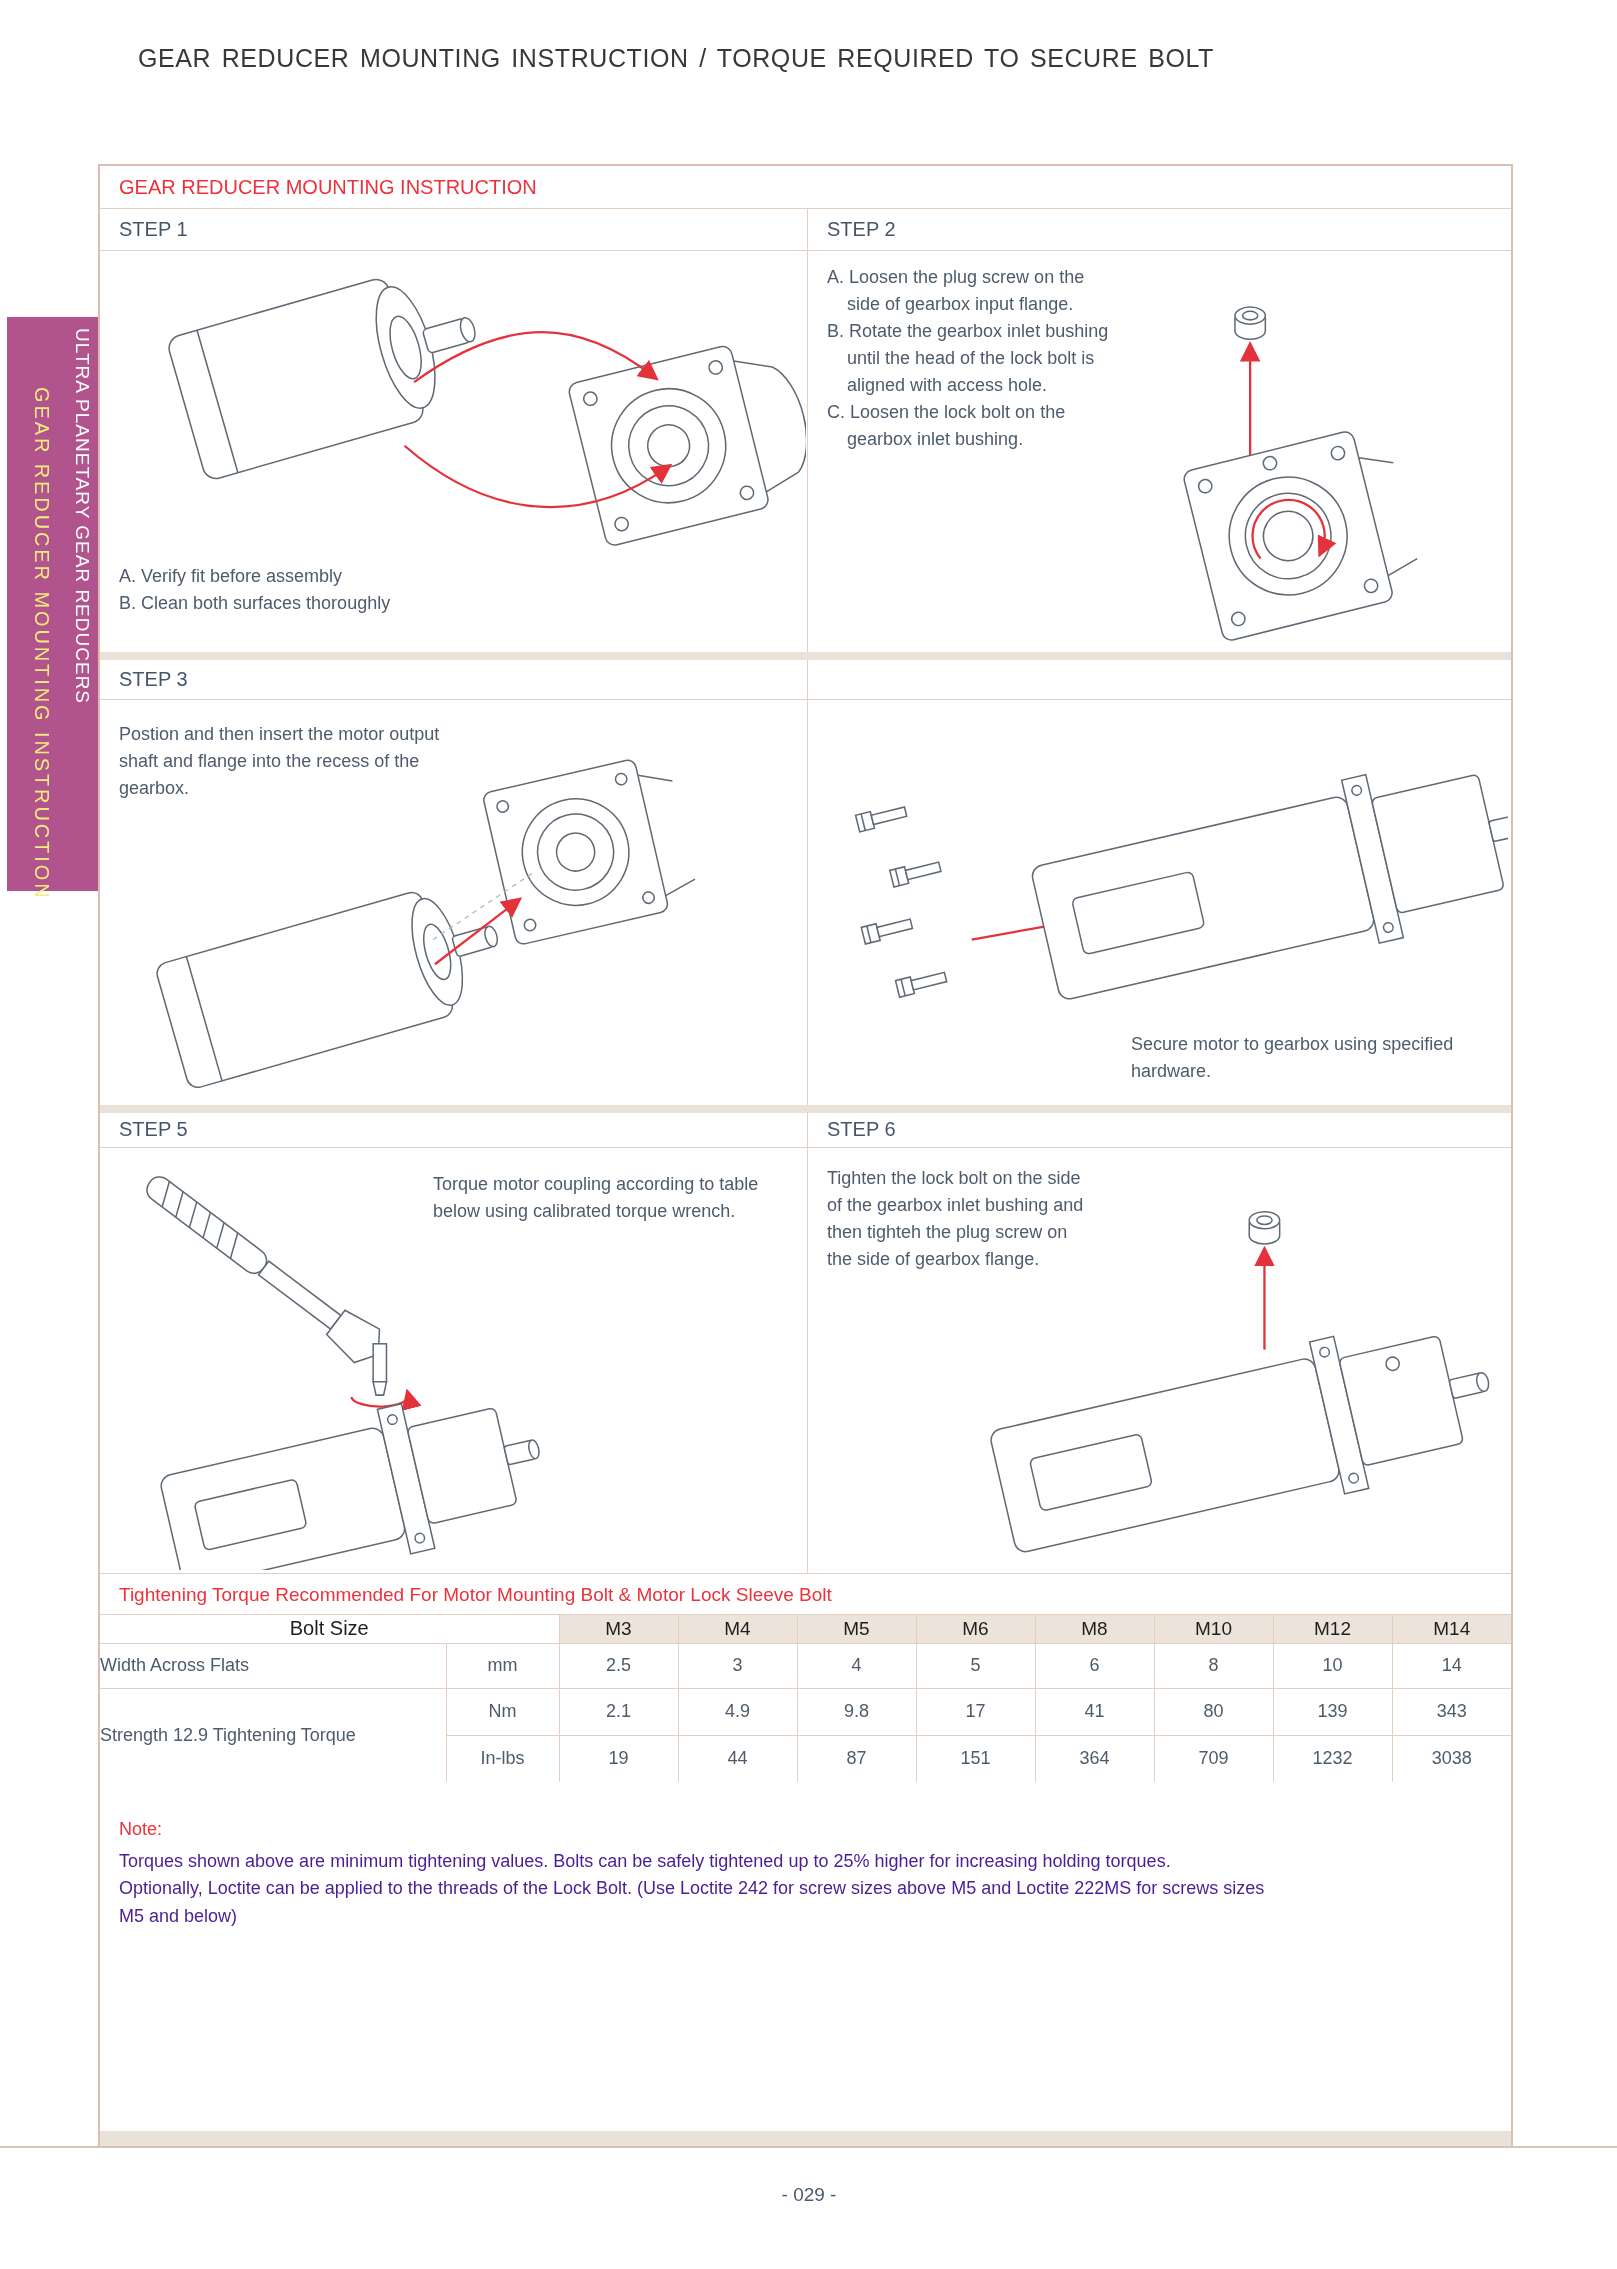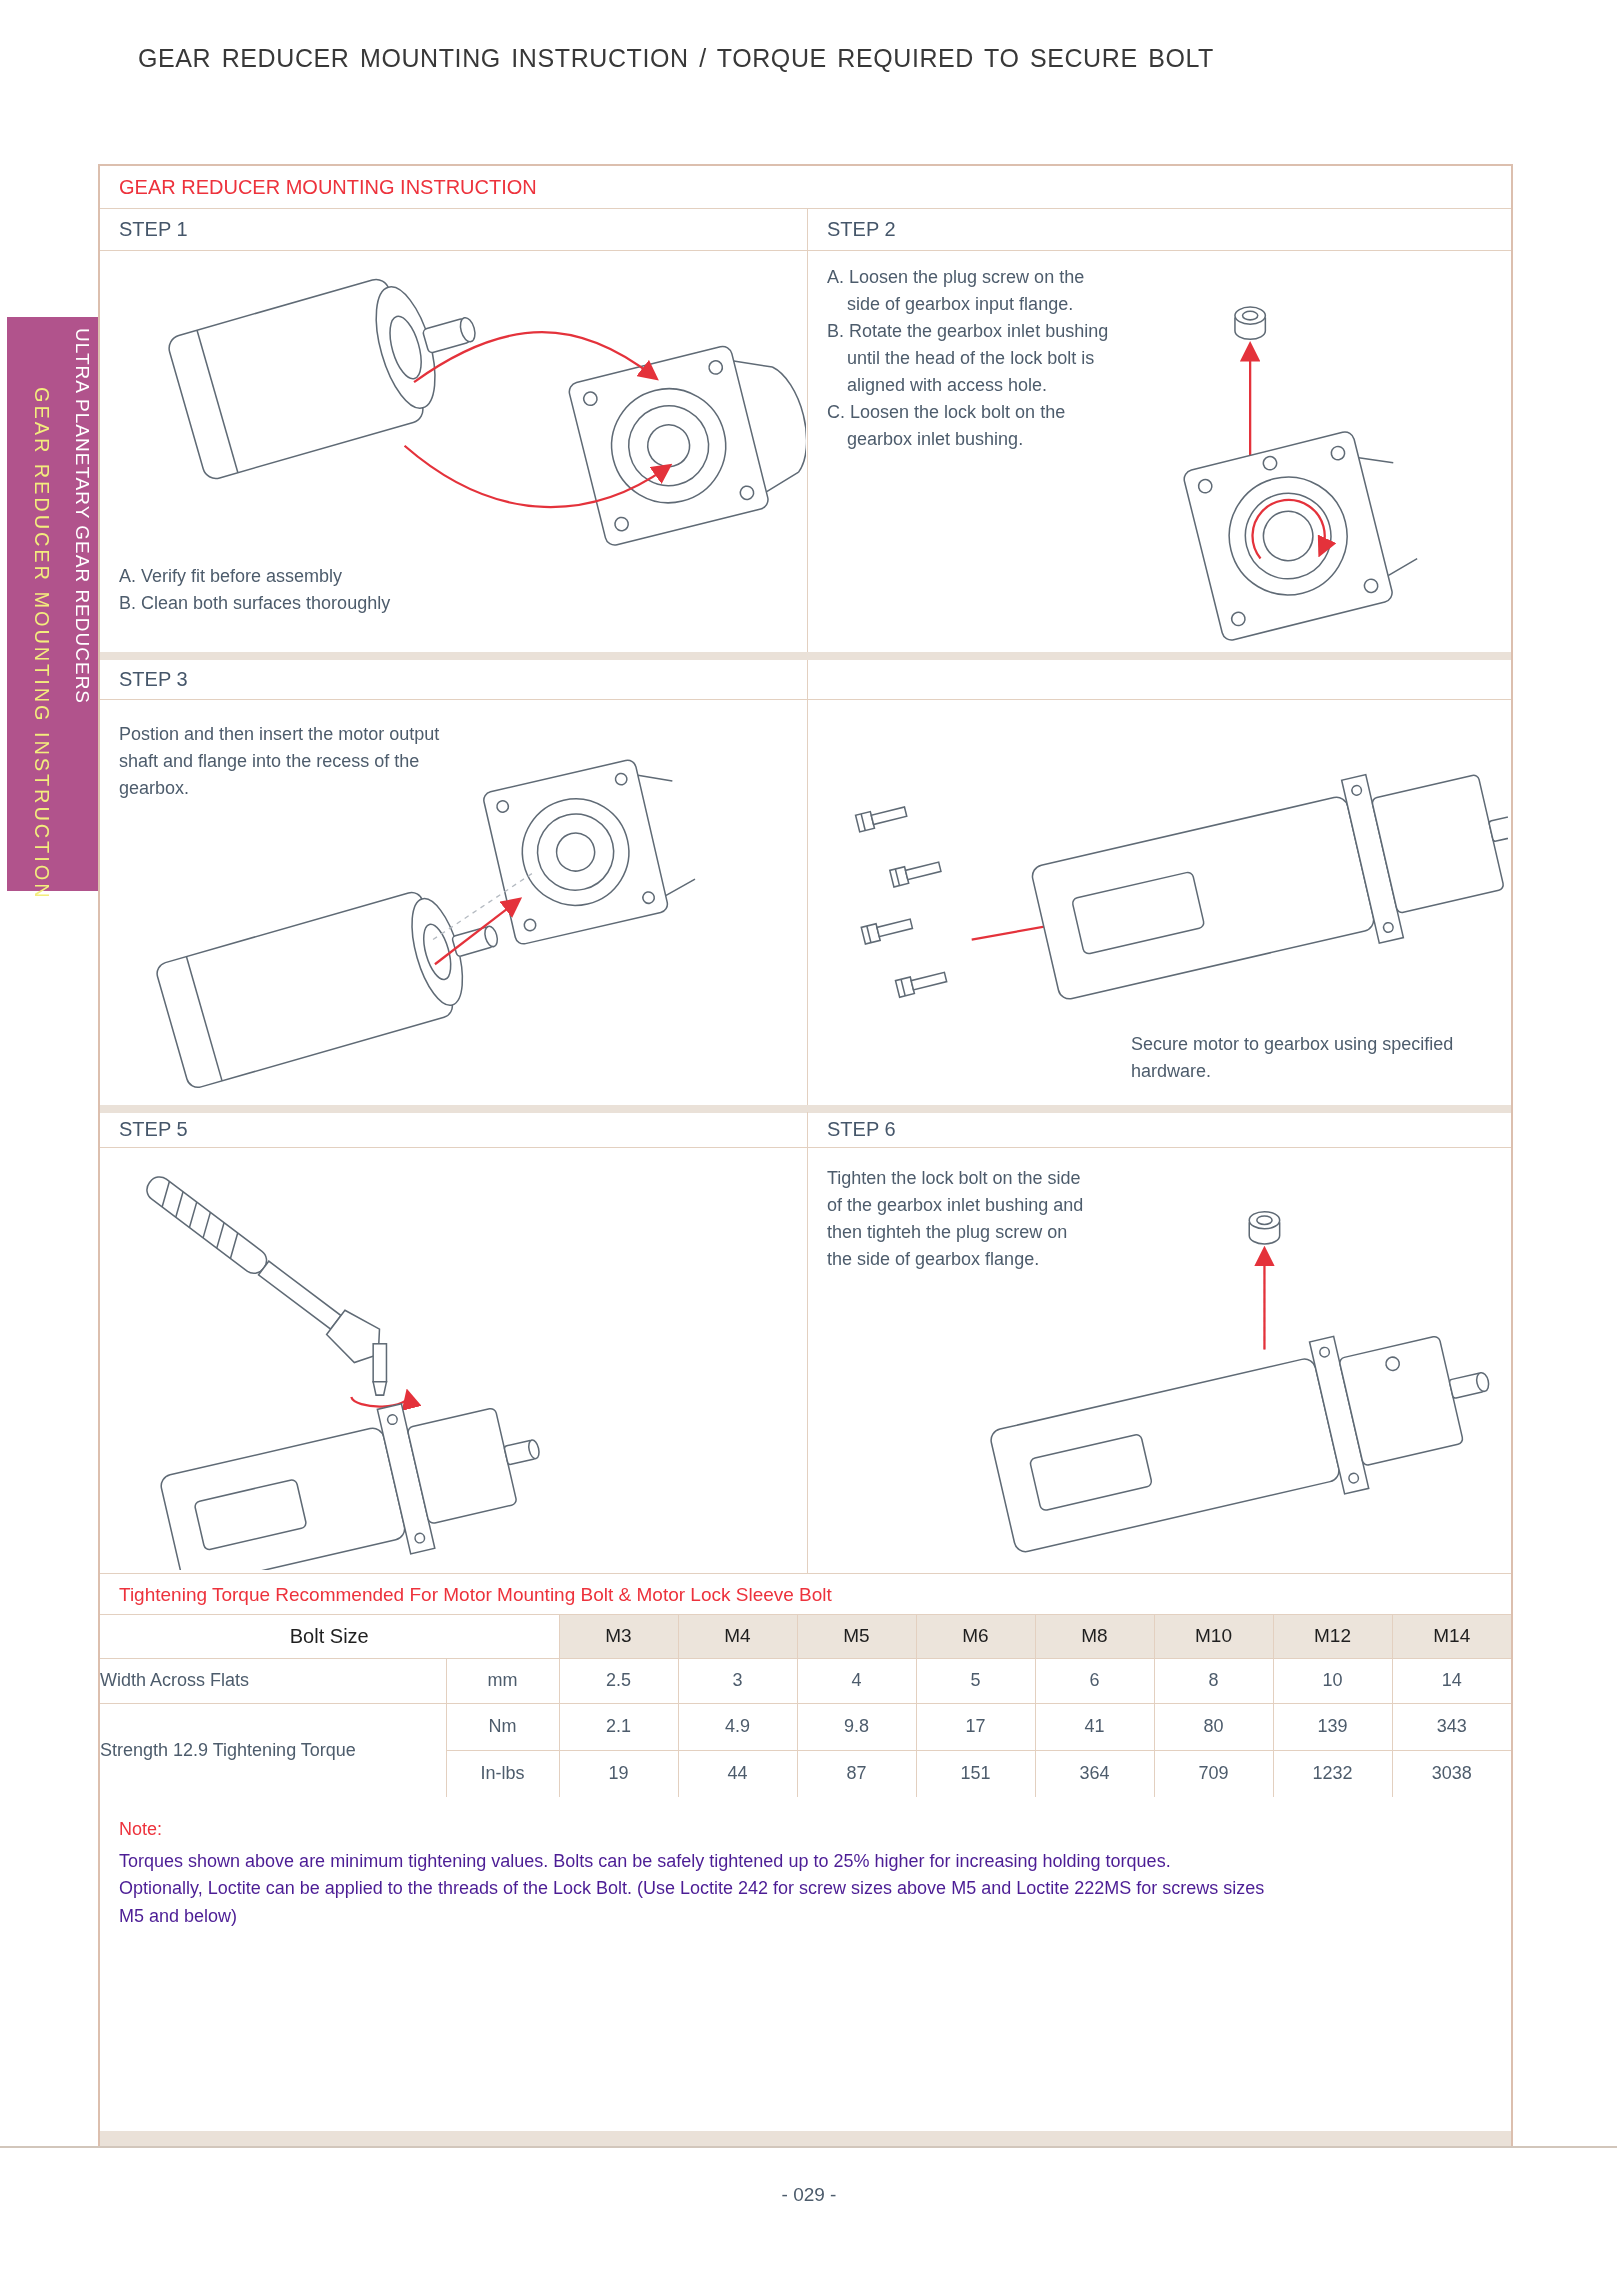--- a/index.html
+++ b/index.html
@@ -290,20 +290,22 @@
               <rect class="ink" x="-170" y="-26" width="110" height="52" rx="6"></rect>
               <rect class="ink" x="40" y="-78" width="26" height="156"></rect>
               <circle class="ink-n" cx="53" cy="-64" r="5"></circle>
                 <circle class="ink-n" cx="53" cy="64" r="5"></circle>
               <rect class="ink" x="66" y="-52" width="95" height="104" rx="6"></rect>
               <rect class="ink" x="161" y="-10" width="30" height="20" rx="3"></rect>
               <ellipse class="ink" cx="191" cy="0" rx="5" ry="10"></ellipse>
             </g>
           </g>
         </svg>
+        <div class="caption cap-s5">Torque motor coupling according to table
+below using calibrated torque wrench.</div>
       </div>
       <div class="cell cell-r">
         <svg width="700" height="422" viewBox="0 0 736 444">
           <defs>
               <marker id="a6" markerWidth="9" markerHeight="9" refX="6" refY="4.5" orient="auto">
             <path d="M0,0 L9,4.5 L0,9 z" fill="#e4323b"></path>
               </marker>
             </defs>
           <g transform="translate(480,76)">
             <path class="ink" d="M-16,2 v14 a16,9 0 0 0 32,0 v-14"></path>
@@ -344,21 +346,21 @@
         <col style="width:119px">
           <col style="width:119px">
           <col style="width:119px">
           <col style="width:119px">
         <col style="width:119px">
           <col style="width:119px">
           <col style="width:119px">
           <col style="width:119px">
       </colgroup>
       <tbody>
-          <tr style="height:43px">
+          <tr style="height:28px">
         <th class="th-dark" colspan="2">Bolt Size</th>
         <td class="cell-size">M3</td>
         <td class="cell-size">M4</td>
         <td class="cell-size">M5</td>
         <td class="cell-size">M6</td>
         <td class="cell-size">M8</td>
         <td class="cell-size">M10</td>
         <td class="cell-size">M12</td>
         <td class="cell-size">M14</td>
       </tr>

